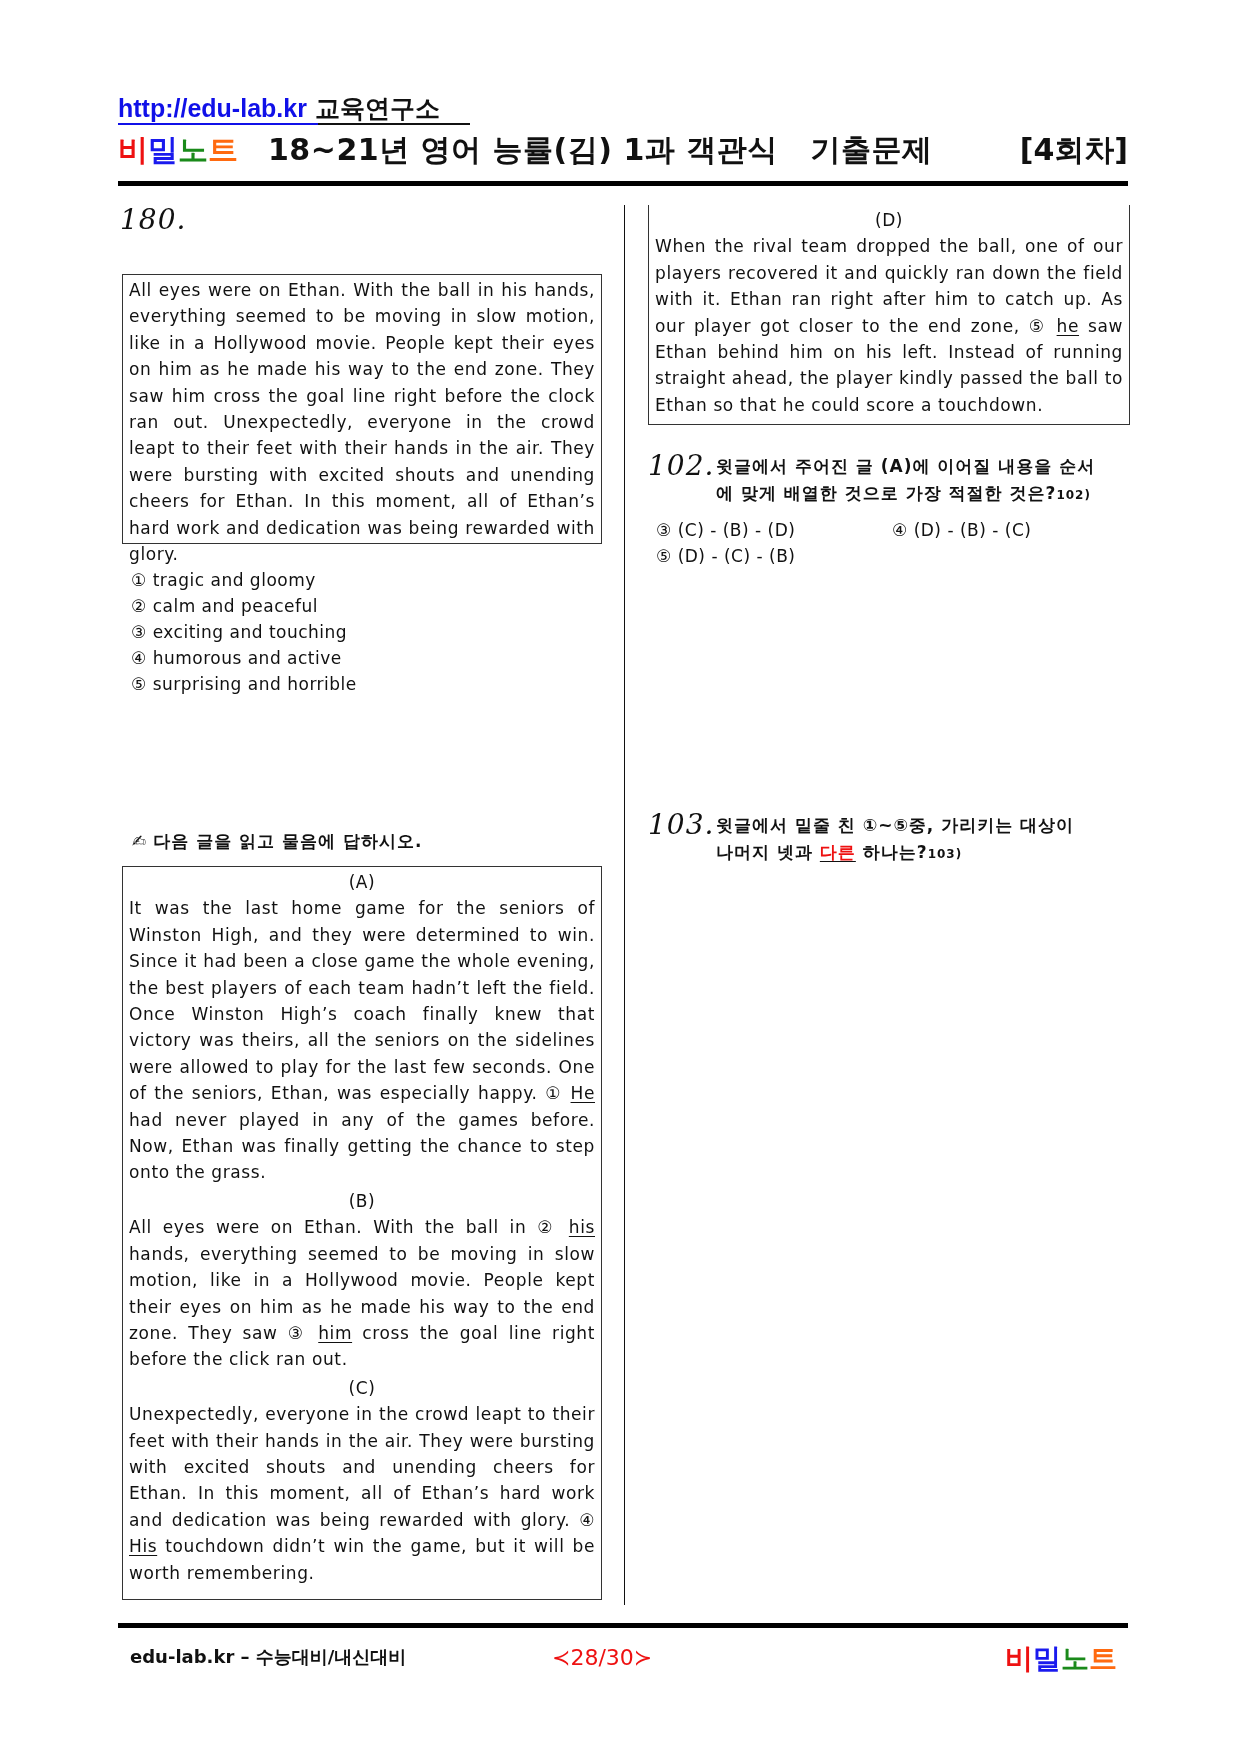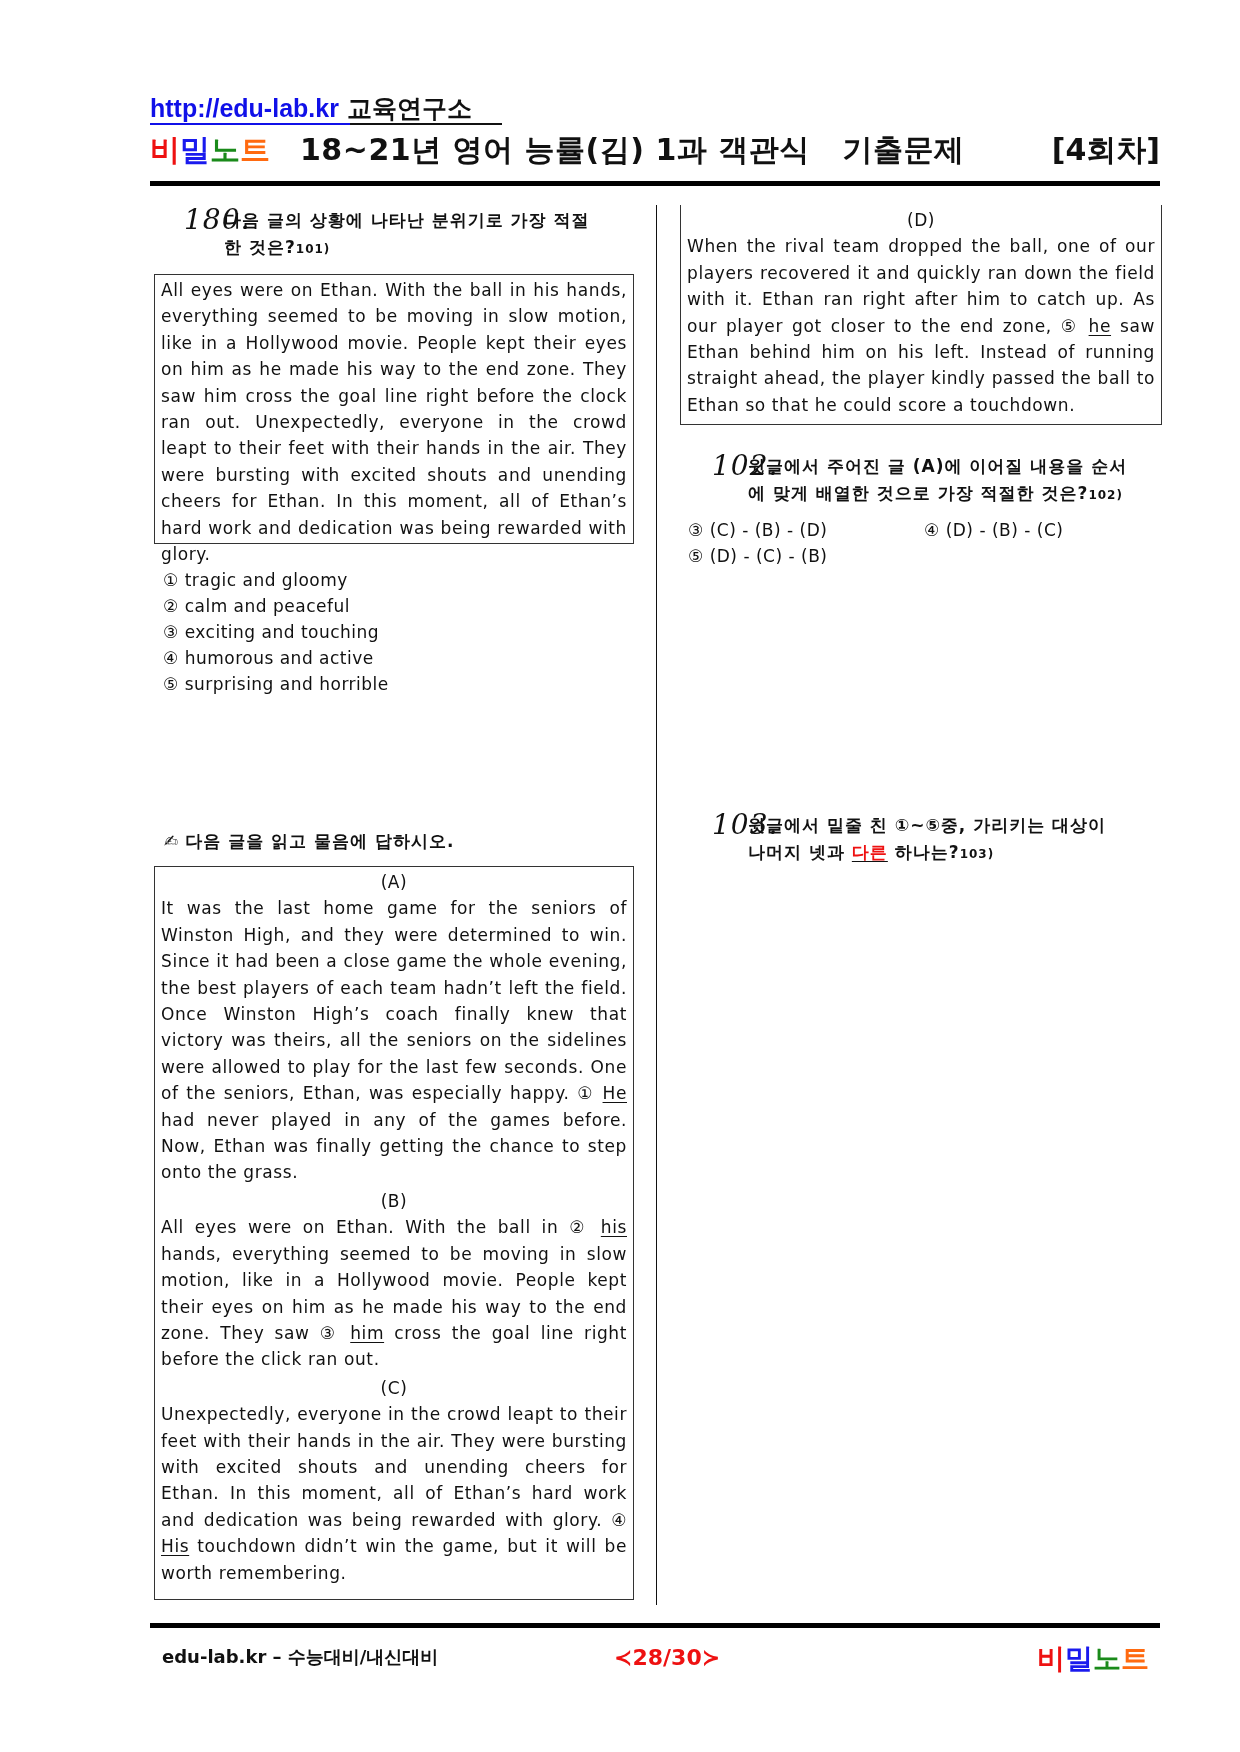--- a/index.html
+++ b/index.html
@@ -1,17 +1,17 @@
 <!DOCTYPE html>
 <html><head>
 <meta charset="utf-8">
 <style>
   html, body { margin:0; padding:0; background:#fff; }
   body { width:1240px; height:1752px; position:relative; font-family:"DejaVu Sans", sans-serif; color:#111; overflow:hidden; }
-  .abs { position:absolute;margin-left:32px; }
+  .abs { position:absolute; }
 
   
   .hdr-url { left:118px; top:92px; font-family:"Liberation Sans", sans-serif; font-weight:bold; font-size:25px; }
   .hdr-url a { color:#1010e8; text-decoration:none; }
   .hdr-url .inst { color:#111; margin-left:8px; font-family:"DejaVu Sans", sans-serif; }
   .hdr-url-line { left:118px; top:123px; width:352px; height:2px; background:#111; }
   .hdr-url-line-blue { left:118px; top:123px; width:200px; height:2px; background:#1010e8; }
   .hdr-title { left:118px; top:130px; width:1010px; font-weight:bold; font-size:30px; font-family:"DejaVu Sans", sans-serif; white-space:nowrap; }
   .brand span { font-weight:bold; }
   .c-red { color:#ee1111; } .c-blue { color:#1a1aee; } .c-green { color:#1a8a1a; } .c-orange { color:#ff6a10; }
@@ -24,45 +24,41 @@
   .qnum { font-family:"DejaVu Serif", serif; font-style:italic; font-size:28px; letter-spacing:1px; }
   .qtext { font-weight:bold; font-size:17px; line-height:27px; letter-spacing:1px; }
   .qtext sup, .ref { font-size:12px; font-weight:bold; }
   .passage { border:1.5px solid #333; font-size:17px; line-height:26.4px; text-align:justify; padding:2px 6px 3px 6px; box-sizing:border-box; letter-spacing:0.6px; }
   .center-label { text-align:center; }
   .ul { text-decoration:underline; text-underline-offset:3px; }
   .choices { font-size:17px; line-height:26px; letter-spacing:0.5px; }
   .red { color:#ee1111; }
   .footer-rule { left:118px; top:1623px; width:1010px; height:5px; background:#000; }
   .footer-left { left:130px; top:1645px; font-weight:bold; font-size:18px; font-family:"DejaVu Sans", sans-serif; }
-  .footer-page { left:582px; top:1645px; font-weight:bold; font-size:22px; color:#ee1111; }
+  .footer-page { left:552px; top:1645px; font-weight:normal; font-size:22px; color:#ee1111; }
   .footer-brand { left:1005px; top:1640px; font-weight:bold; font-size:28px; }
 </style>
 </head>
 <body>
 
 <div class="abs hdr-url">
   <a>http://edu-lab.kr</a><span class="inst">교육연구소</span>
 </div>
 <div class="abs hdr-url-line"></div>
 <div class="abs hdr-url-line-blue"></div>
 
 <div class="abs hdr-title">
   <span class="brand"><span class="c-red">비</span><span class="c-blue">밀</span><span class="c-green">노</span><span class="c-orange">트</span></span><span class="main" style="white-space:pre">18~21년 영어 능률(김) 1과 객관식   기출문제</span>
   <span class="session">[4회차]</span>
 </div>
 <div class="abs rule-top"></div>
 <div class="abs col-divider"></div>
 
 <div class="abs" style="left:120px; top:207px; width:490px;">
   <span class="qnum abs" style="left:0; top:-4px;">180.</span>
-  <div class="qtext" style="margin-left:72px; text-align:justify;">
-    <div>다음 글의 상황에 나타난 분위기로 가장 적절</div>
-    <div><span>한 것은?</span><span class="ref">101)</span></div>
-  </div>
 </div>
 <div class="abs passage" style="left:122px; top:274px; width:480px; height:270px;"> All eyes were on Ethan. With the ball in his hands, everything seemed to be moving in slow motion, like in a Hollywood movie. People kept their eyes on him as he made his way to the end zone. They saw him cross the goal line right before the clock ran out. Unexpectedly, everyone in the crowd leapt to their feet with their hands in the air. They were bursting with excited shouts and unending cheers for Ethan. In this moment, all of Ethan’s hard work and dedication was being rewarded with glory.</div>
 
 <div class="abs choices" style="left:131px; top:567px;">
   <div>① tragic and gloomy</div>
   <div>② calm and peaceful</div>
   <div>③ exciting and touching</div>
   <div>④ humorous and active</div>
   <div>⑤ surprising and horrible</div>
 </div>

